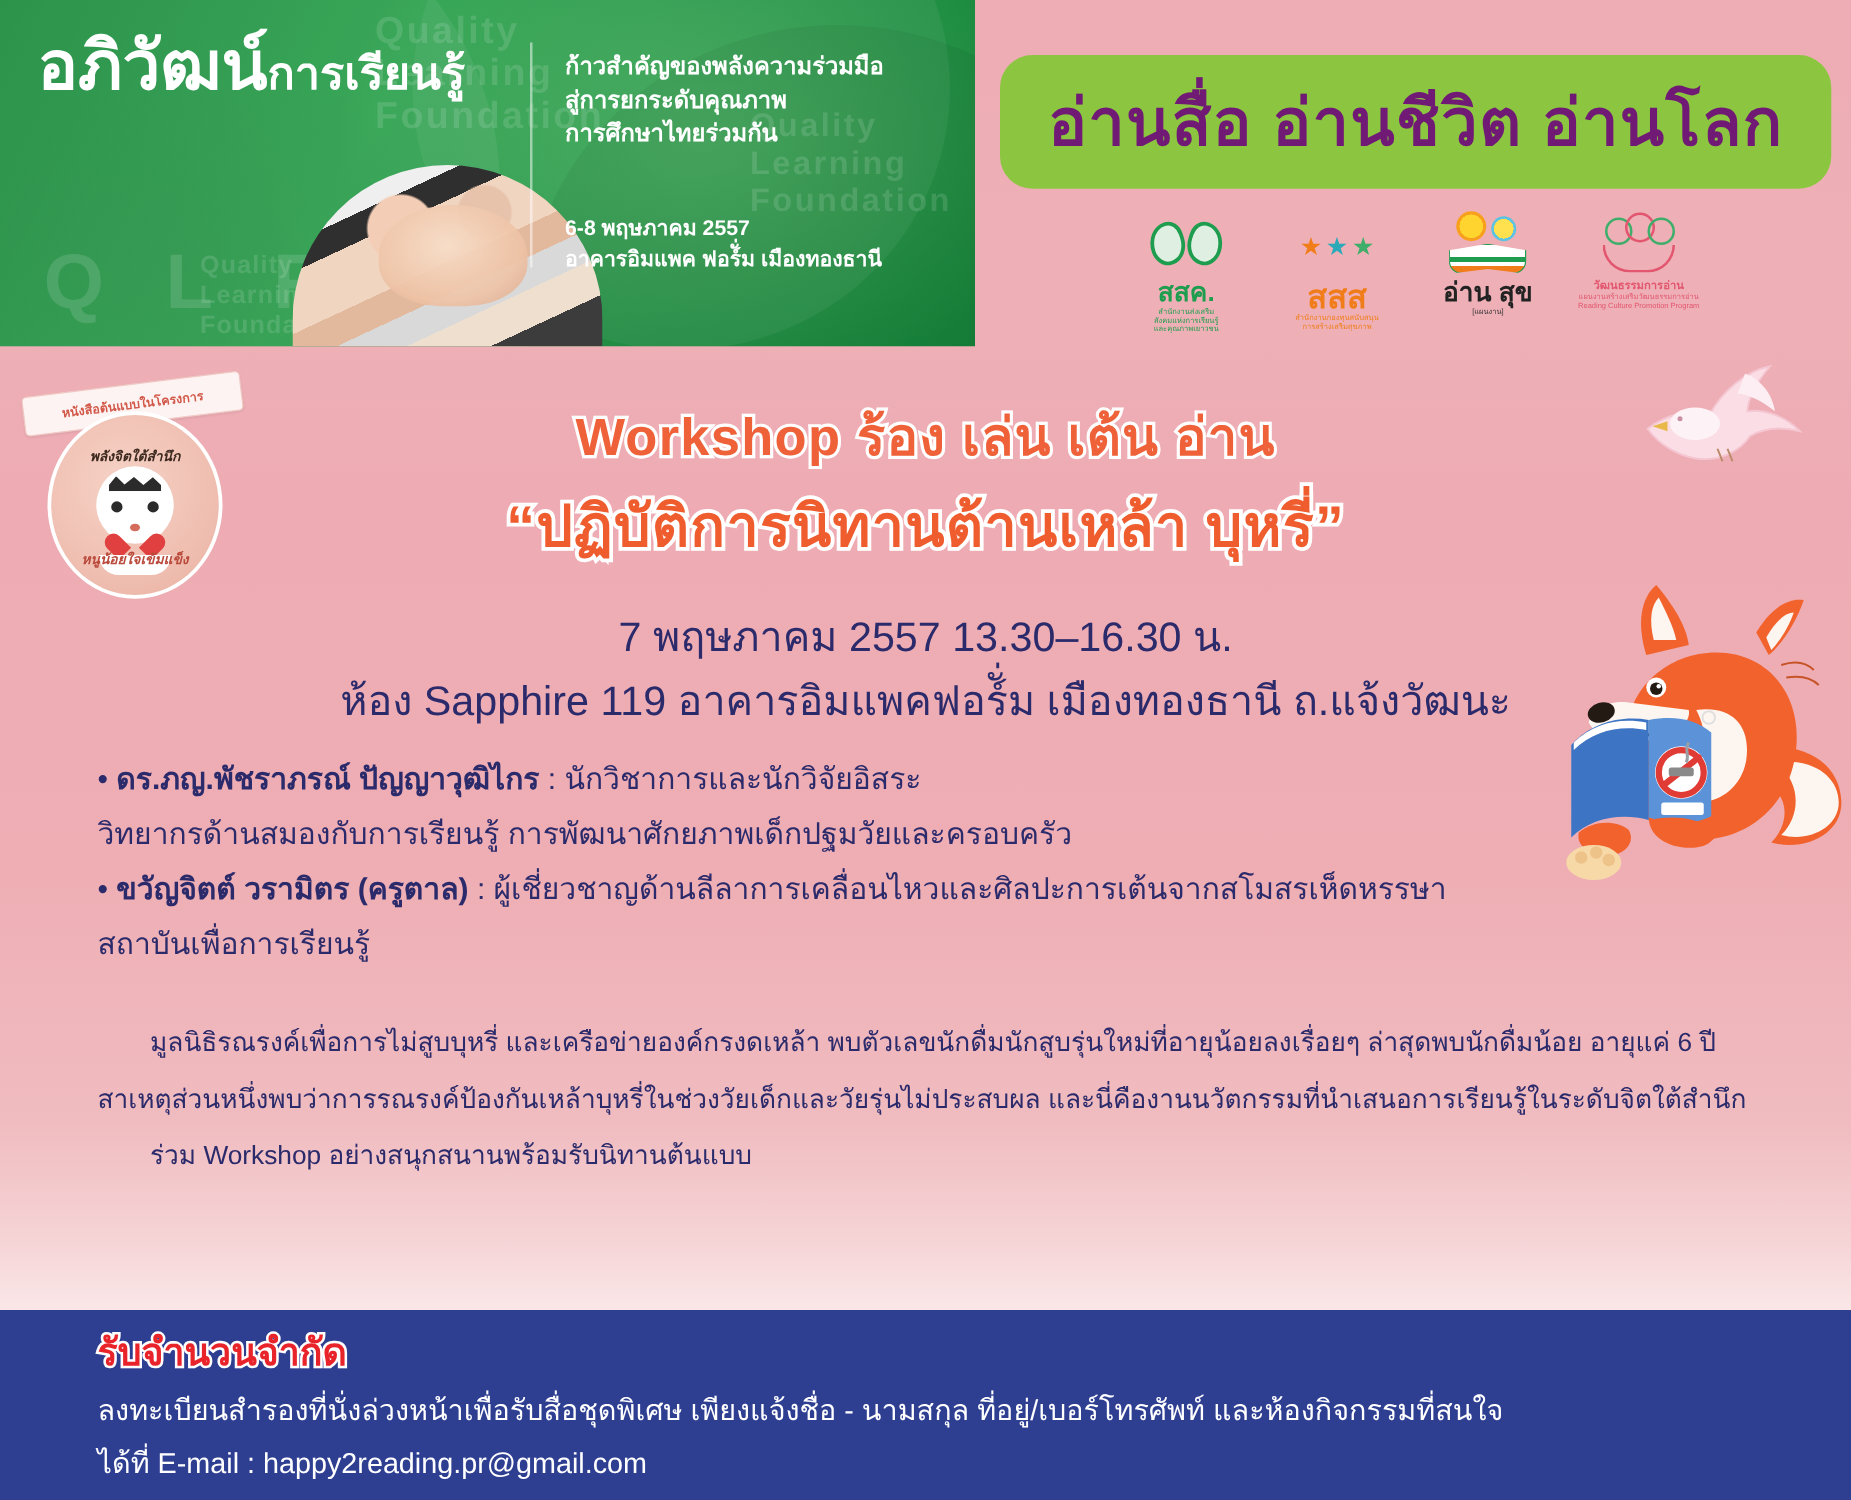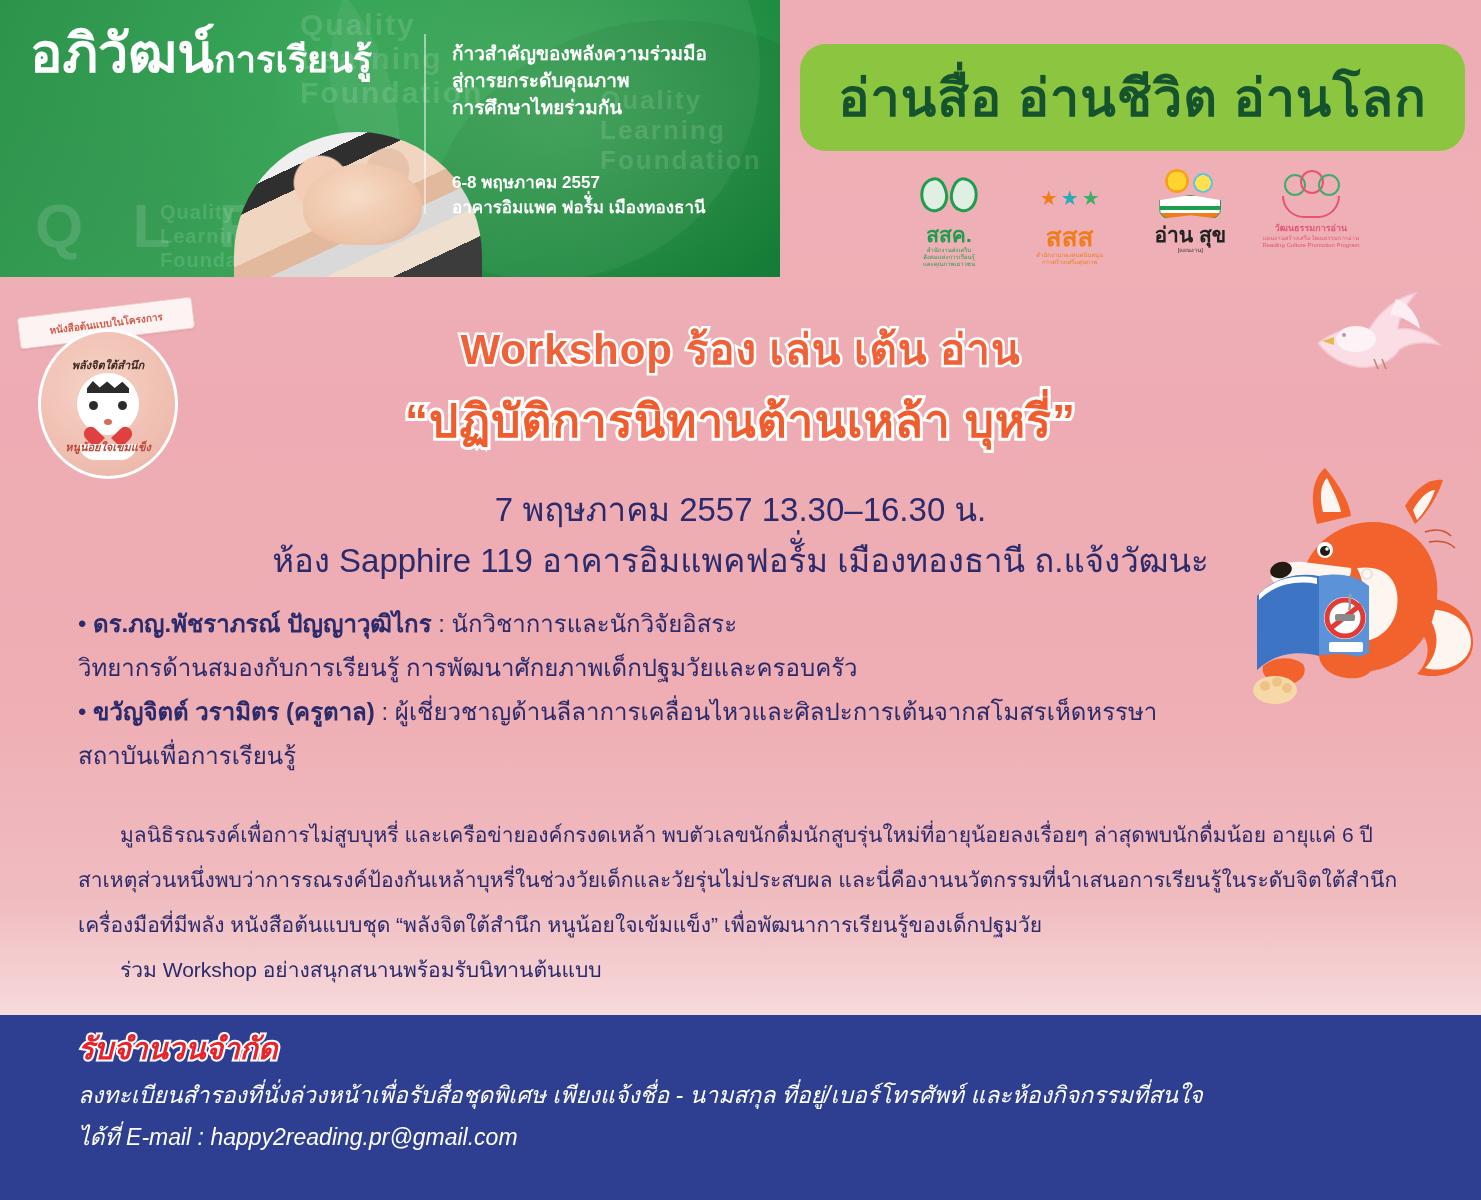--- a/index.html
+++ b/index.html
@@ -126,21 +126,21 @@
     left: 800px; top: 44px;
     width: 665px; height: 107px;
     background: #8cc640;
     border-radius: 26px;
     display: flex;
     align-items: center;
     justify-content: center;
     z-index: 5;
   }
   .slogan-text {
-    color: #14532d;
+    color: #701a75;
     font-size: 52px;
     font-weight: bold;
     white-space: nowrap;
     letter-spacing: 1px;
   }
 
   
   .sponsors {
     position: absolute;
     left: 895px; top: 166px;
@@ -319,24 +319,23 @@
   .spk-name { font-weight: bold; }
 
   
   .body-copy { position: absolute; left: 78px; top: 812px; width: 1330px; z-index: 5; }
   .body-line { font-size: 21px; color: #2b2a6b; line-height: 45px; white-space: nowrap; }
   .body-line.indent { padding-left: 42px; }
 
   
   .footer {
     position: absolute; left: 0; bottom: 0;
-    width: 1481px; height: 185px;
+    width: 1481px; height: 152px;
     background: #2e3f92;
     z-index: 7;
-    font-style: italic;
   }
   .footer-heading {
     position: absolute; left: 78px; top: 10px;
     font-size: 30px; font-weight: bold; color: #e8232a;
     -webkit-text-stroke: 4px #ffffff;
     paint-order: stroke fill;
   }
   .footer-l1 {
     position: absolute; left: 78px; top: 62px;
     font-size: 23px; color: #ffffff; white-space: nowrap;
@@ -543,21 +542,20 @@
       <span>•</span>
       <span class="spk-name">ขวัญจิตต์ วรามิตร (ครูตาล)</span>
       <span>: ผู้เชี่ยวชาญด้านลีลาการเคลื่อนไหวและศิลปะการเต้นจากสโมสรเห็ดหรรษา</span>
     </div>
     <div class="spk-line">สถาบันเพื่อการเรียนรู้</div>
   </div>
 
   <div class="body-copy">
     <div class="body-line indent">มูลนิธิรณรงค์เพื่อการไม่สูบบุหรี่ และเครือข่ายองค์กรงดเหล้า พบตัวเลขนักดื่มนักสูบรุ่นใหม่ที่อายุน้อยลงเรื่อยๆ ล่าสุดพบนักดื่มน้อย อายุแค่ 6 ปี</div>
     <div class="body-line">สาเหตุส่วนหนึ่งพบว่าการรณรงค์ป้องกันเหล้าบุหรี่ในช่วงวัยเด็กและวัยรุ่นไม่ประสบผล และนี่คืองานนวัตกรรมที่นำเสนอการเรียนรู้ในระดับจิตใต้สำนึก</div>
-    <div class="body-line">เครื่องมือที่มีพลัง หนังสือต้นแบบชุด “พลังจิตใต้สำนึก หนูน้อยใจเข้มแข็ง” เพื่อพัฒนาการเรียนรู้ของเด็กปฐมวัย</div>
     <div class="body-line indent">ร่วม Workshop อย่างสนุกสนานพร้อมรับนิทานต้นแบบ</div>
   </div>
 
   <div class="footer">
     <div class="footer-heading">รับจำนวนจำกัด</div>
     <div class="footer-l1">ลงทะเบียนสำรองที่นั่งล่วงหน้าเพื่อรับสื่อชุดพิเศษ เพียงแจ้งชื่อ - นามสกุล ที่อยู่/เบอร์โทรศัพท์ และห้องกิจกรรมที่สนใจ</div>
     <div class="footer-l2">ได้ที่ E-mail : happy2reading.pr@gmail.com</div>
   </div>
 
 </div>

